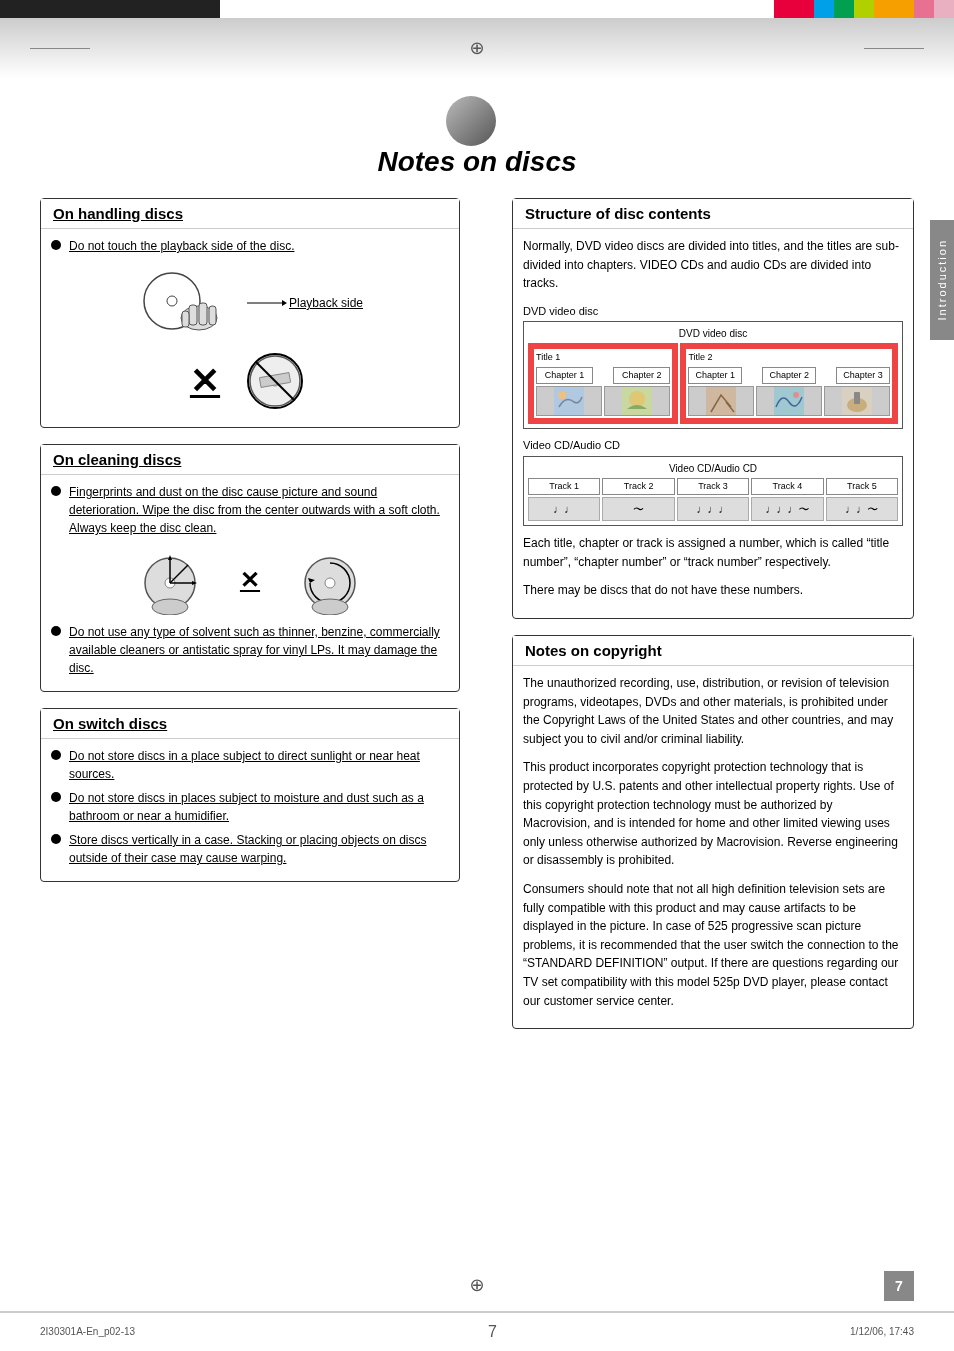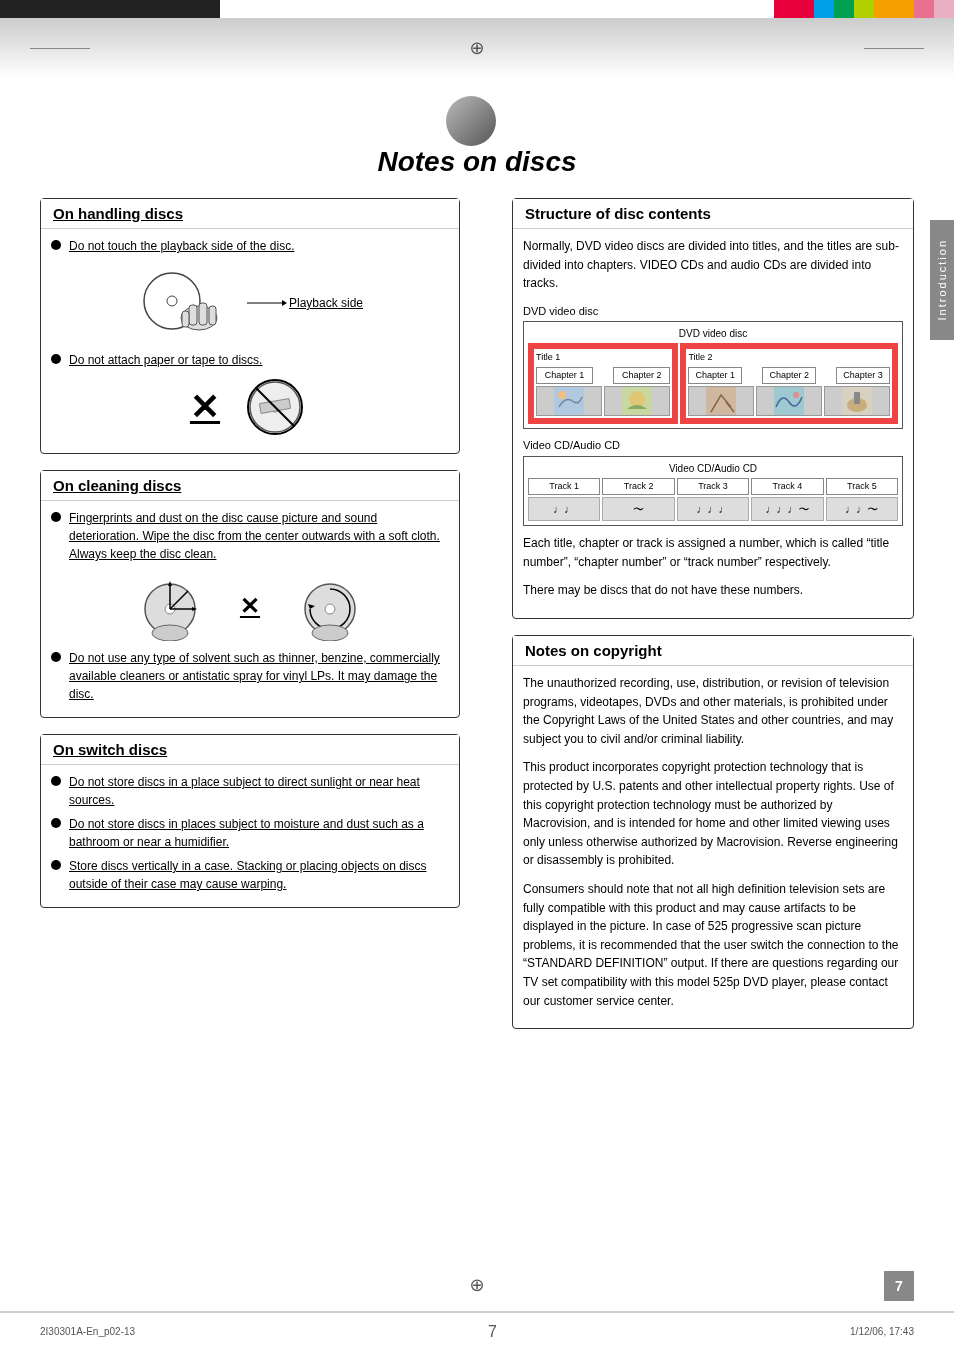--- a/index.html
+++ b/index.html
@@ -417,24 +417,20 @@
             <div style="display:flex;align-items:center;">
               <svg width="40" height="10">
                   <line x1="0" y1="5" x2="38" y2="5" stroke="#000" stroke-width="1"></line>
                   <polygon points="35,2 40,5 35,8" fill="#000"></polygon>
                 </svg>
               <span style="white-space:nowrap;margin-left:2px;">Playback side</span>
             </div>
           </div>
         </div>
 
-        <div class="bullet-item">
-          <div class="bullet-dot"></div>
-          <span>Do not attach paper or tape to discs.</span>
-        </div>
 
         <div class="illustration">
           <span class="x-mark">✕</span>
           <svg width="70" height="60" viewBox="0 0 70 60">
             <circle cx="35" cy="30" r="25" fill="#eee" stroke="#555" stroke-width="1.5"></circle>
             <circle cx="35" cy="30" r="5" fill="#fff" stroke="#888" stroke-width="1"></circle>
 
             <rect x="20" y="24" width="30" height="10" rx="1" fill="#ccc" stroke="#888" stroke-width="1" transform="rotate(-10,35,29)"></rect>
 
             <circle cx="35" cy="30" r="27" fill="none" stroke="#000" stroke-width="2"></circle>

